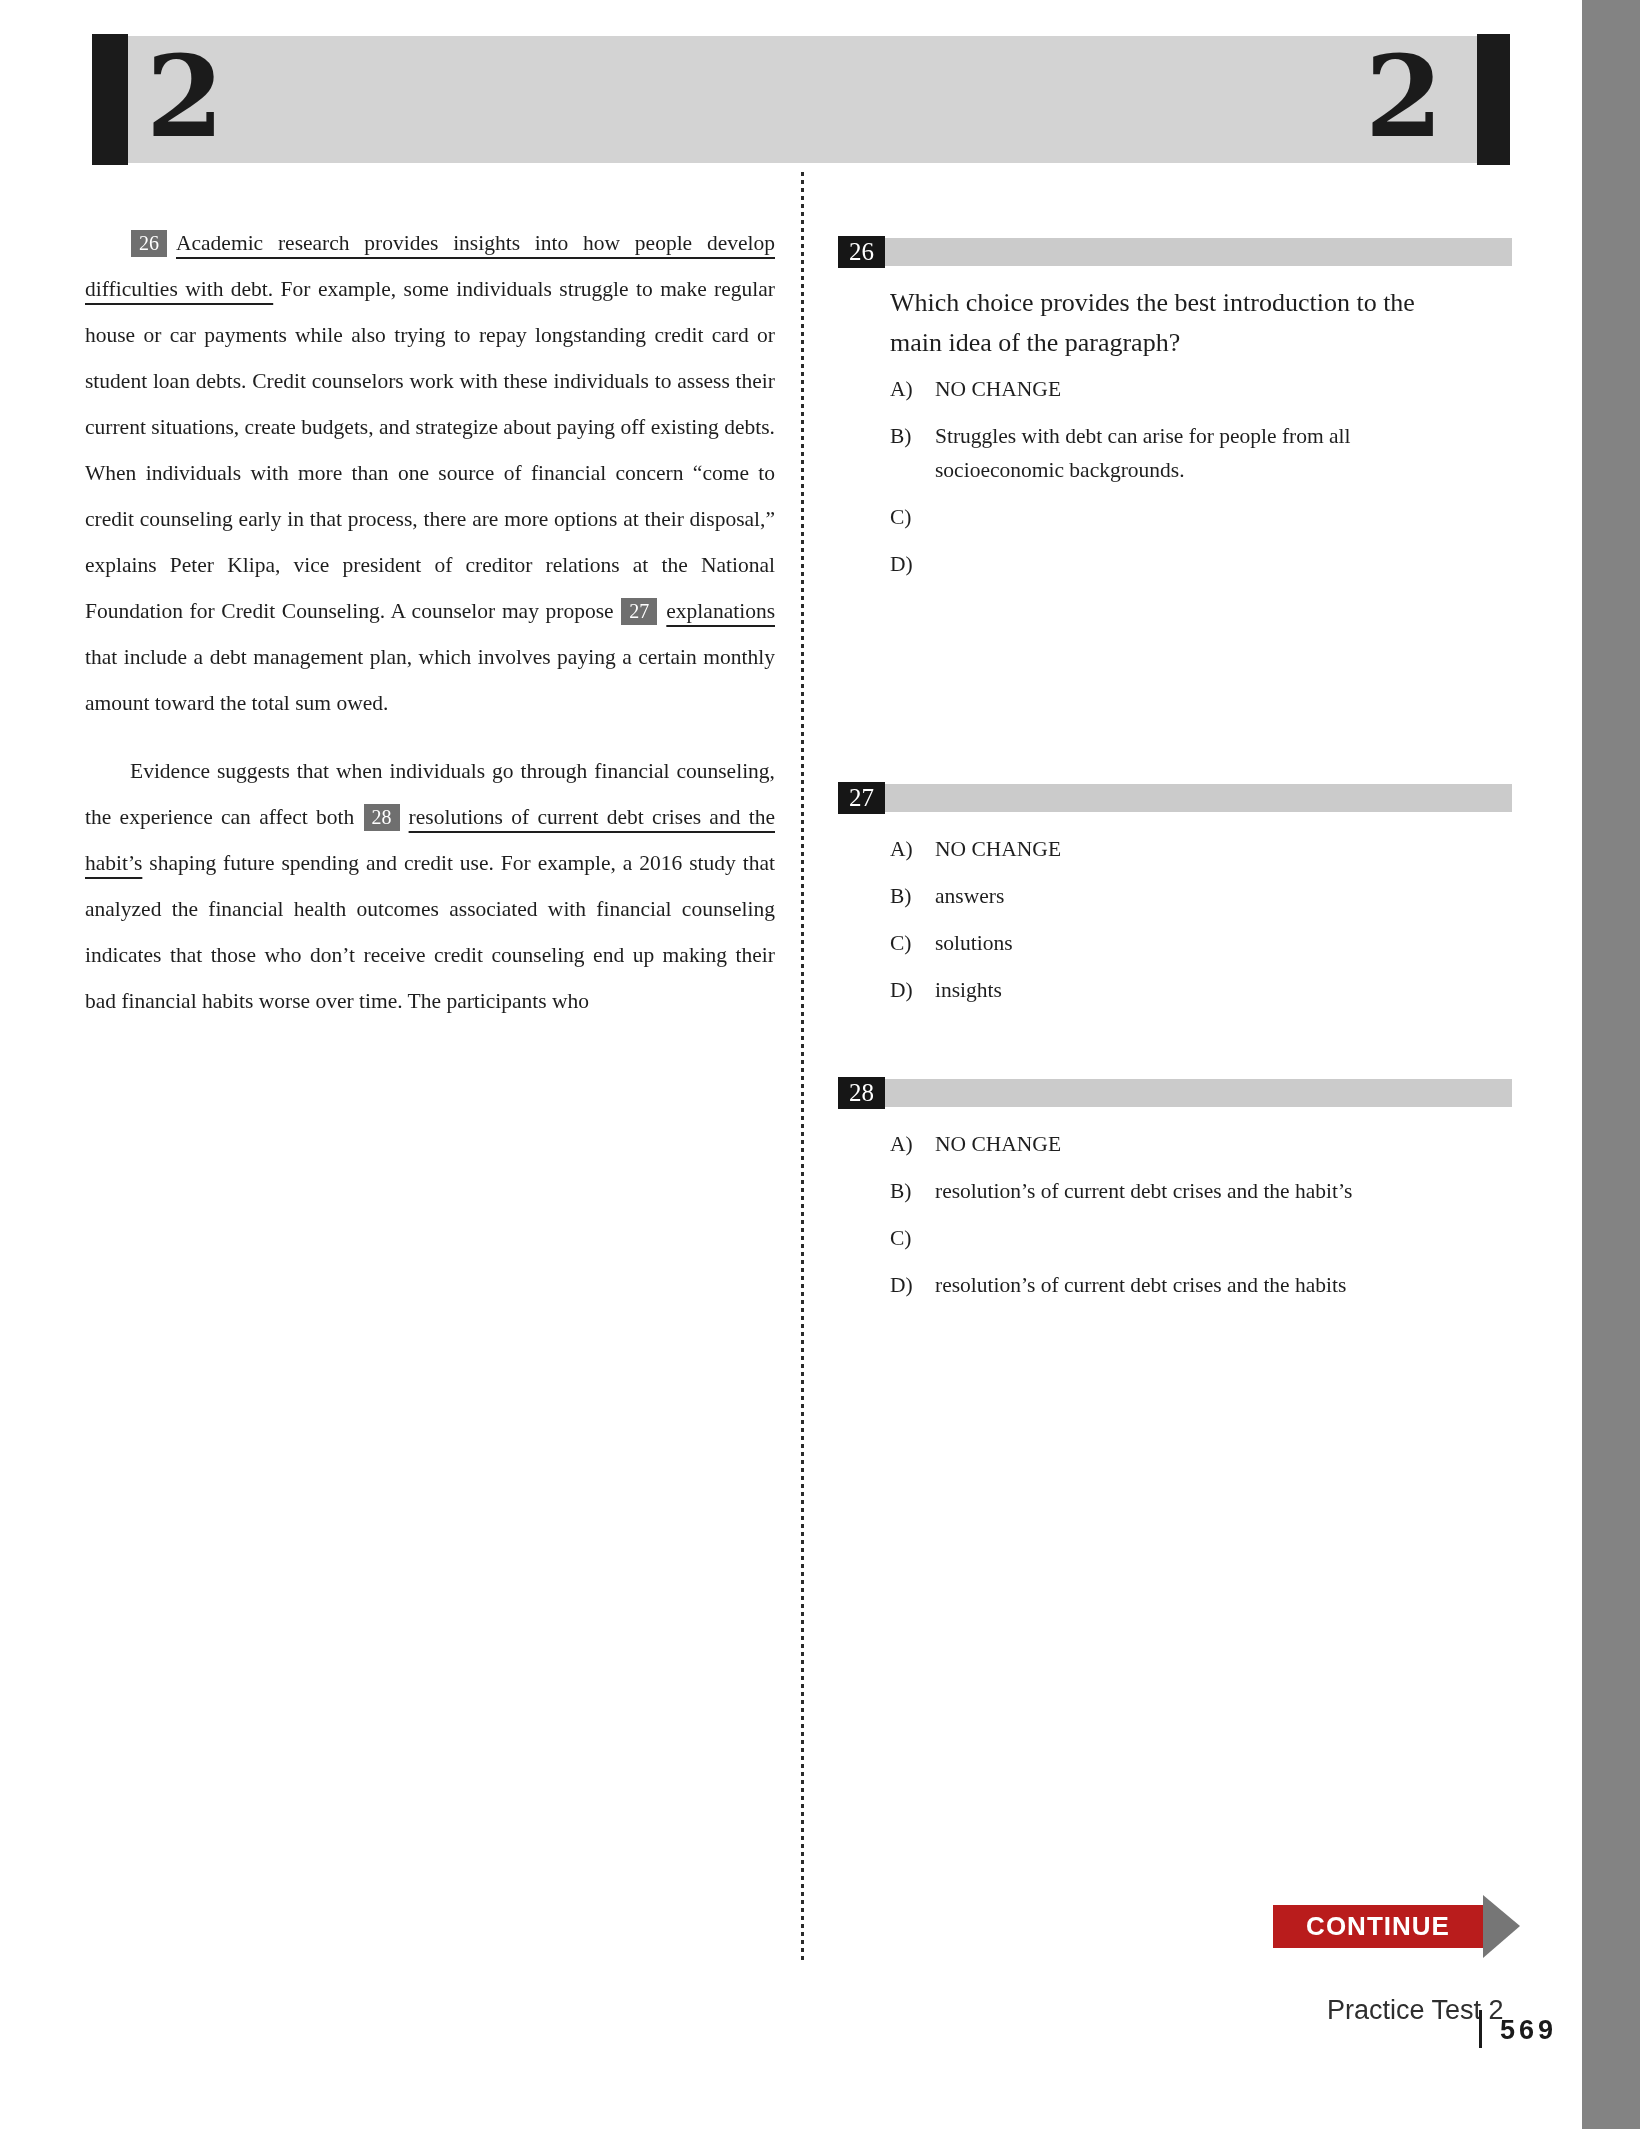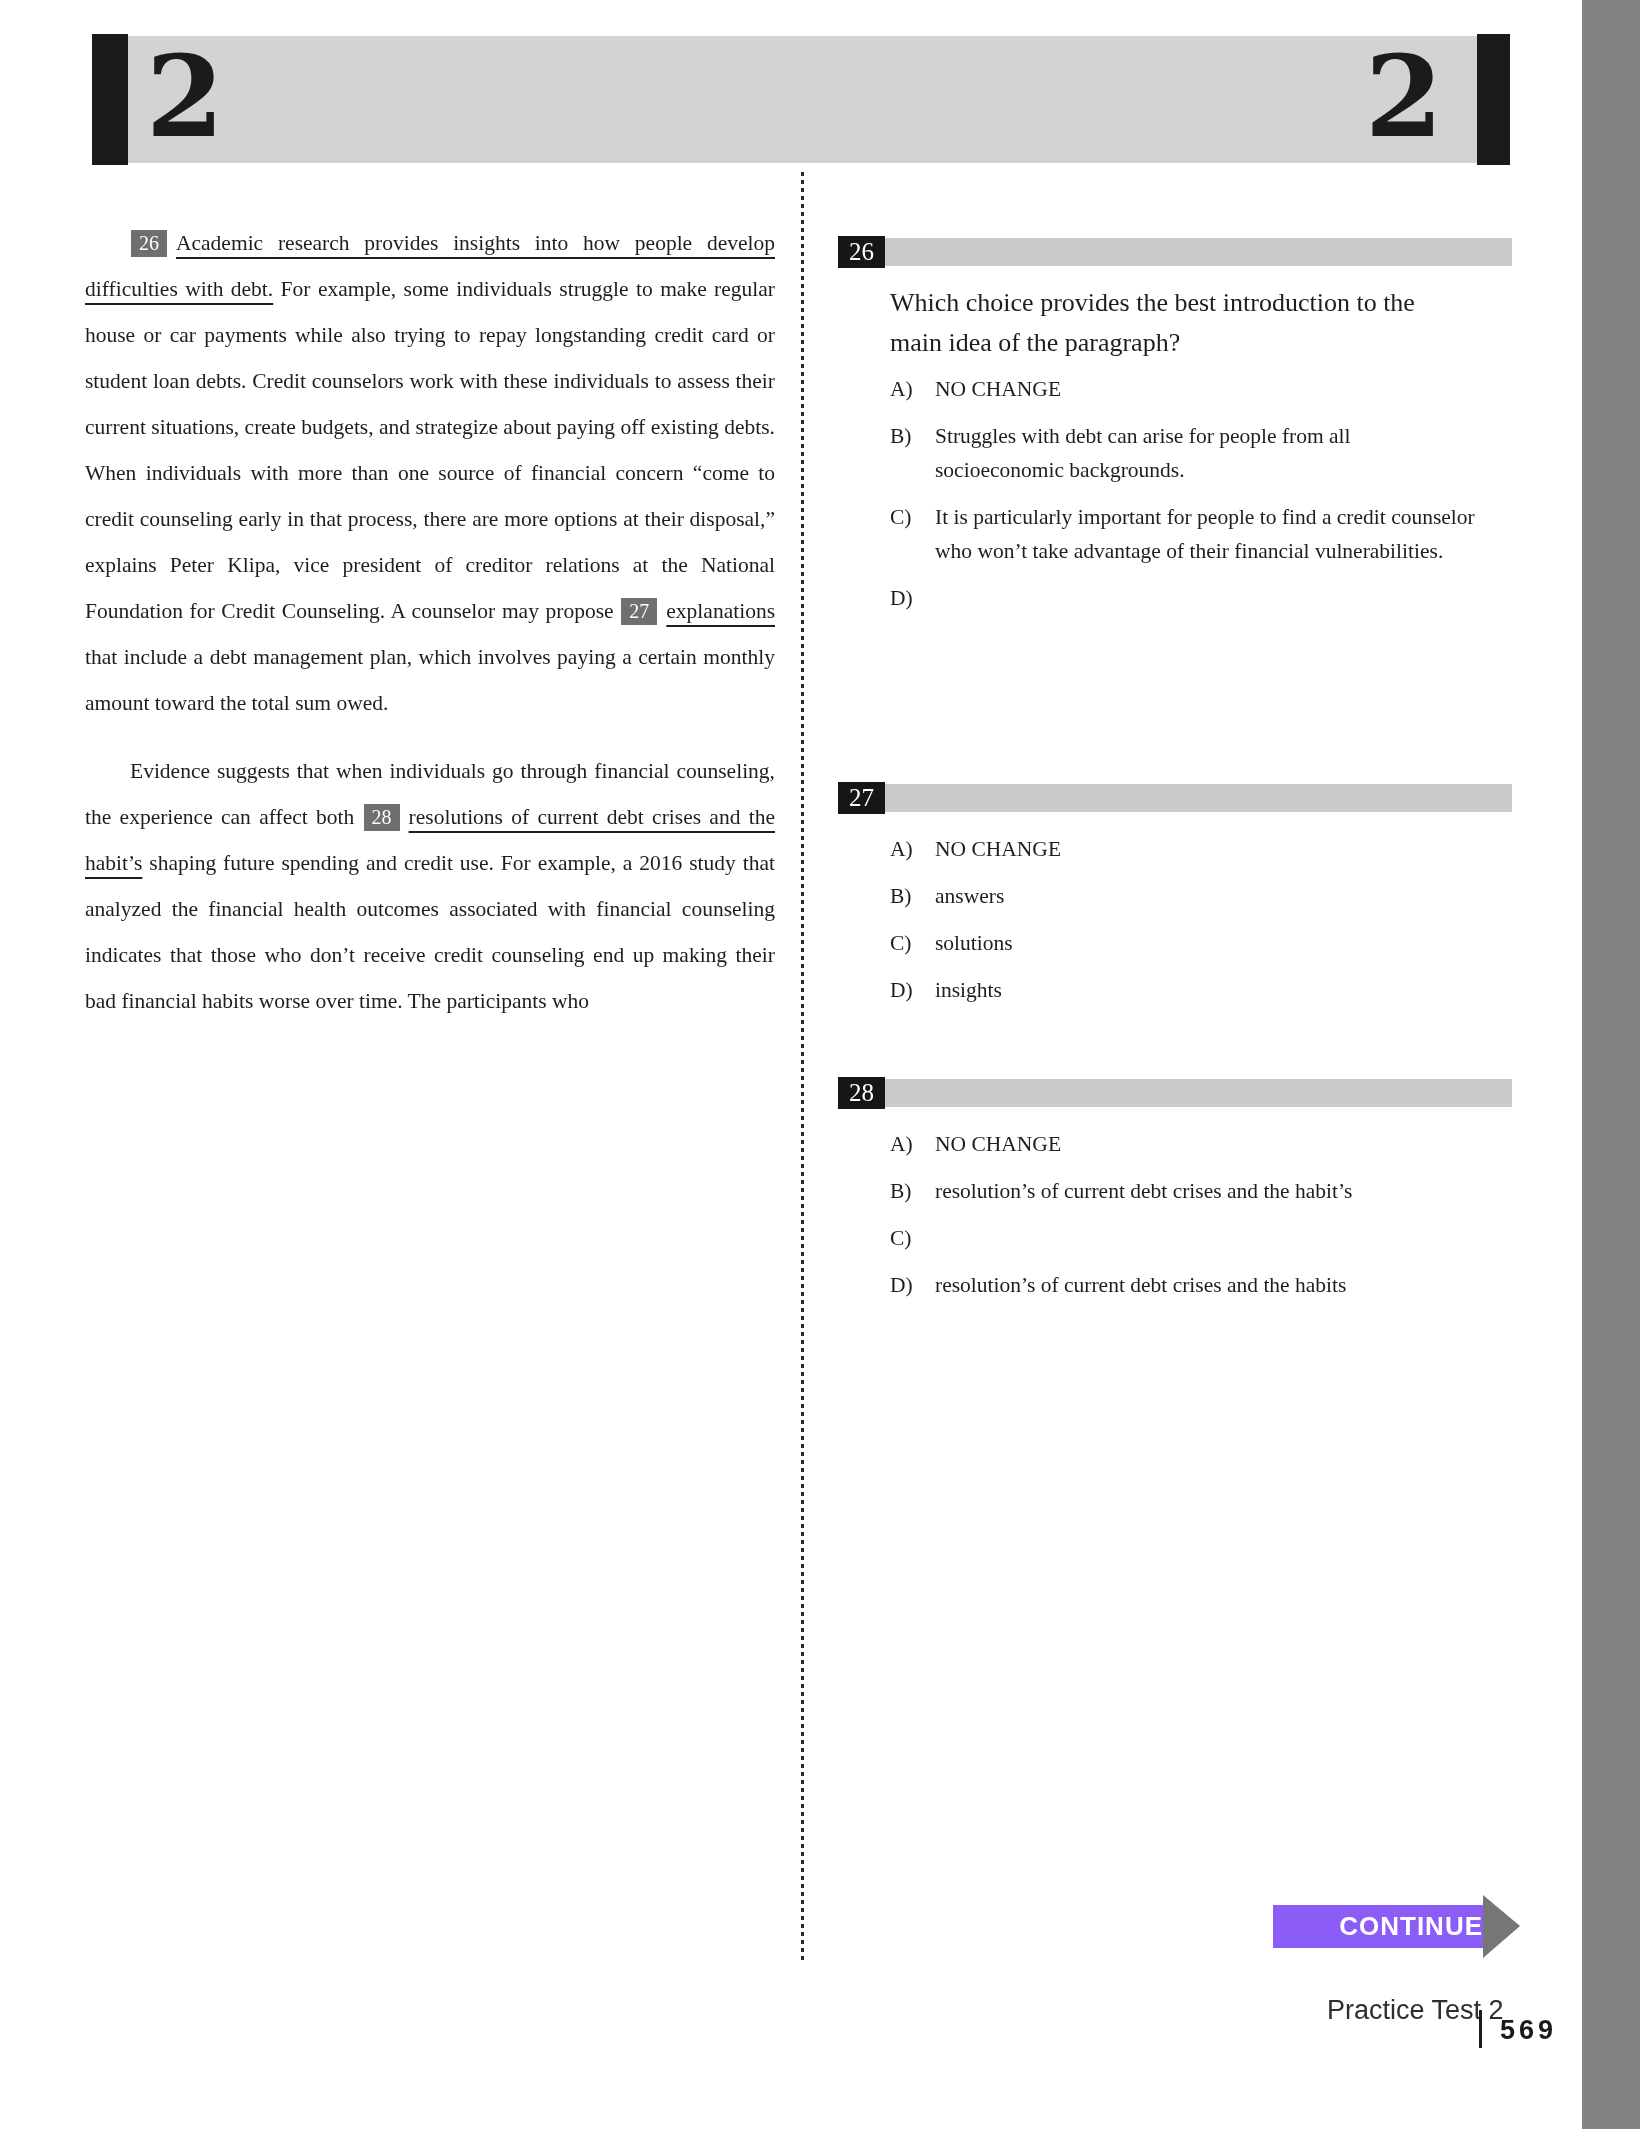--- a/index.html
+++ b/index.html
@@ -52,21 +52,21 @@
   .q-stem { font-size:26px; line-height:40px; margin:15px 0 9px 52px; max-width:530px; }
   .q-options { margin-top:18px; }
   .question.has-stem .q-options { margin-top:0; }
   .option { display:flex; font-size:21.5px; line-height:34px; margin-bottom:13px; }
   .opt-letter { width:45px; margin-left:52px; flex:none; }
   .opt-text { flex:1; max-width:545px; }
 
   
   .continue {
     position:absolute; left:1273px; top:1905px; width:210px; height:43px;
-    background:#8b5cf6; color:#ffffff; text-align:right; letter-spacing:1px;
+    background:#b91c1c; color:#ffffff; text-align:center; letter-spacing:1px;
     font:bold 26px/43px "Liberation Sans", sans-serif;
   }
   .continue .arrow-head {
     position:absolute; left:210px; top:-10px; width:0; height:0;
     border-top:31px solid transparent; border-bottom:32px solid transparent;
     border-left:37px solid #767676;
   }
 
   
   .footer-label {
@@ -109,21 +109,20 @@
         <div class="option">
           <span class="opt-letter">A)</span>
           <span class="opt-text">NO CHANGE</span>
         </div>
         <div class="option">
           <span class="opt-letter">B)</span>
           <span class="opt-text">Struggles with debt can arise for people from all socioeconomic backgrounds.</span>
         </div>
         <div class="option">
           <span class="opt-letter">C)</span>
-          <span class="opt-text">It is particularly important for people to find a credit counselor who won’t take advantage of their financial vulnerabilities.</span>
         </div>
         <div class="option">
           <span class="opt-letter">D)</span>
         </div>
       </div>
 </section>
   <section class="question" style="top:782px">
   <div class="q-header">
     <span class="q-num">27</span>
     <span class="q-bar"></span>

